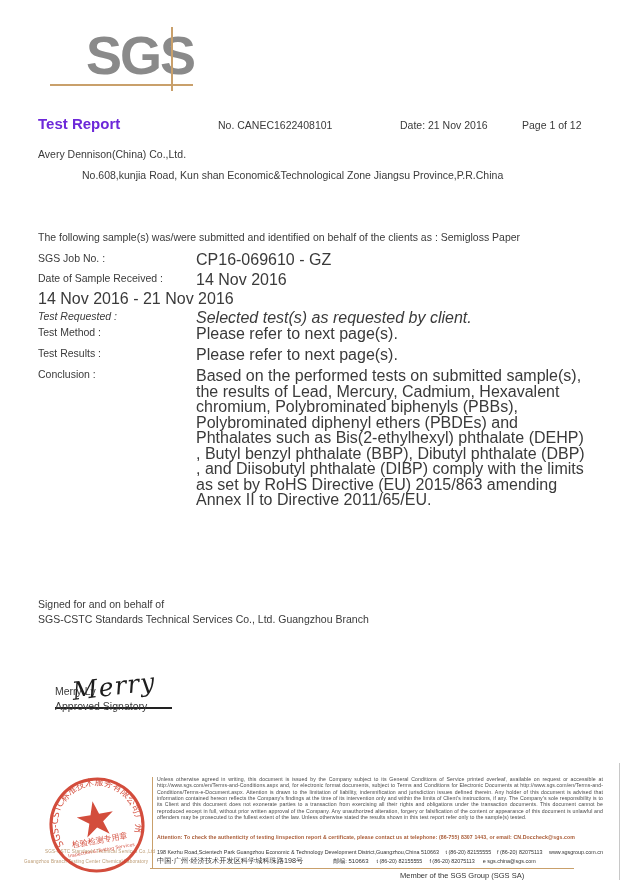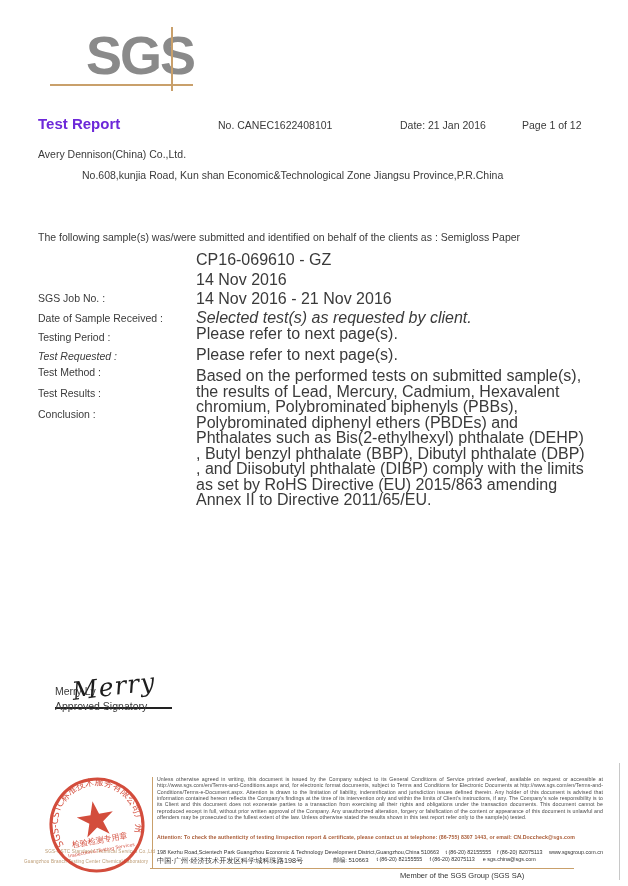--- a/index.html
+++ b/index.html
@@ -23,21 +23,21 @@
   .logo-vline{width:2px;background:#c9a06b;}
 
   
   .report-title{font-size:15px;font-weight:bold;color:#6d28d9;}
   .hdr-item{font-size:10.5px;color:#3a3a3a;}
 
   .body-text{font-size:10.5px;color:#3a3a3a;line-height:1.45;}
 
   
   .field-row{position:absolute;left:38px;width:552px;display:flex;}
-  .field-label{width:158px;flex:0 0 158px;font-size:10.5px;color:#3a3a3a;margin-top:40px;}
+  .field-label{width:158px;flex:0 0 158px;font-size:10.5px;color:#3a3a3a;}
   .field-value{font-size:16px;color:#3a3a3a;line-height:15.5px;width:392px;}
 
   
   .sig-script{
     font-family:"DejaVu Serif","Liberation Serif",serif;
     font-style:italic;font-size:25px;color:#1d1d1d;
     transform:rotate(-7deg);letter-spacing:1px;
   }
   .sig-line{height:1.5px;background:#222;}
 
@@ -45,77 +45,80 @@
   .stamp-caption{font-size:4.6px;color:#bb9a72;letter-spacing:.2px;white-space:nowrap;}
 
   
   .legal{
     font-size:5.2px;line-height:6.35px;color:#4a4a4a;
     text-align:justify;letter-spacing:.1px;
   }
   .attention{
     font-size:5.2px;line-height:6.3px;color:#a85a35;font-weight:bold;letter-spacing:.1px;
   }
-  .addr-row{display:flex;align-items:flex-start;white-space:nowrap;color:#333;}
+  .addr-row{display:flex;align-items:center;white-space:nowrap;color:#333;}
   .addr-en{font-size:5.4px;}
   .addr-cn{font-size:7.2px;}
   .addr-sep{display:inline-block;}
   .tan-vline{width:1px;background:#c9a06b;}
   .tan-hline{height:1px;background:#c9a06b;}
   .member{font-size:7.5px;color:#333;}
   .edge-line{width:1px;background:#c8c8c8;}
 </style>
 </head>
 <body>
 
 <div class="page">
 
   <div class="abs logo-text" style="left:86px;top:28px;">SGS</div>
   <div class="abs logo-hline" style="left:50px;top:84px;width:143px;"></div>
   <div class="abs logo-vline" style="left:171px;top:27px;height:64px;"></div>
 
   <div class="abs report-title" style="left:38px;top:115px;">Test Report</div>
   <div class="abs hdr-item" style="left:218px;top:119px;">No. CANEC1622408101</div>
-  <div class="abs hdr-item" style="left:400px;top:119px;">Date: 21 Jan 2016</div>
+  <div class="abs hdr-item" style="left:400px;top:119px;">Date: 21 Nov 2016</div>
   <div class="abs hdr-item" style="left:522px;top:119px;">Page 1 of 12</div>
 
   <div class="abs body-text" style="left:38px;top:147px;">Avery Dennison(China) Co.,Ltd.</div>
   <div class="abs body-text" style="left:38px;top:168px;padding-left:44px;">No.608,kunjia Road, Kun shan Economic&amp;Technological Zone Jiangsu Province,P.R.China</div>
 
   <div class="abs body-text" style="left:38px;top:230px;">The following sample(s) was/were submitted and identified on behalf of the clients as : Semigloss Paper</div>
 
   <div class="field-row" style="top:252px;">
     <div class="field-label">SGS Job No. :</div>
     <div class="field-value">CP16-069610 - GZ</div>
   </div>
   <div class="field-row" style="top:272px;">
     <div class="field-label">Date of Sample Received :</div>
     <div class="field-value">14 Nov 2016</div>
   </div>
   <div class="field-row" style="top:291px;">
-    <div class="field-label">Testing Period :</div>
     <div class="field-value">14 Nov 2016 - 21 Nov 2016</div>
   </div>
   <div class="field-row" style="top:310px;font-style:italic;">
     <div class="field-label">Test Requested :</div>
     <div class="field-value">Selected test(s) as requested by client.</div>
   </div>
   <div class="field-row" style="top:326px;">
     <div class="field-label">Test Method :</div>
     <div class="field-value">Please refer to next page(s).</div>
   </div>
   <div class="field-row" style="top:347px;">
     <div class="field-label">Test Results :</div>
     <div class="field-value">Please refer to next page(s).</div>
   </div>
   <div class="field-row" style="top:368px;">
     <div class="field-label">Conclusion :</div>
     <div class="field-value">Based on the performed tests on submitted sample(s), the results of Lead, Mercury, Cadmium, Hexavalent chromium, Polybrominated biphenyls (PBBs), Polybrominated diphenyl ethers (PBDEs) and Phthalates such as Bis(2-ethylhexyl) phthalate (DEHP) , Butyl benzyl phthalate (BBP), Dibutyl phthalate (DBP) , and Diisobutyl phthalate (DIBP) comply with the limits as set by RoHS Directive (EU) 2015/863 amending Annex II to Directive 2011/65/EU.</div>
   </div>
 
+  <div class="abs body-text" style="left:38px;top:597px;line-height:15px;">
+    <div>Signed for and on behalf of</div>
+    <div>SGS-CSTC Standards Technical Services Co., Ltd. Guangzhou Branch</div>
+  </div>
 
   <div class="abs sig-script" style="left:72px;top:672px;">Merry</div>
   <div class="abs sig-line" style="left:55px;top:707px;width:117px;"></div>
   <div class="abs body-text" style="left:55px;top:684px;line-height:15px;">
     <div>Merry Lv</div>
     <div>Approved Signatory</div>
   </div>
 
   <div class="abs stamp-caption" style="left:45px;top:849px;">SGS-CSTC Standards Technical Services Co.,Ltd</div>
   <div class="abs stamp-caption" style="left:24px;top:859px;">Guangzhou Branch Testing Center Chemical Laboratory</div>

